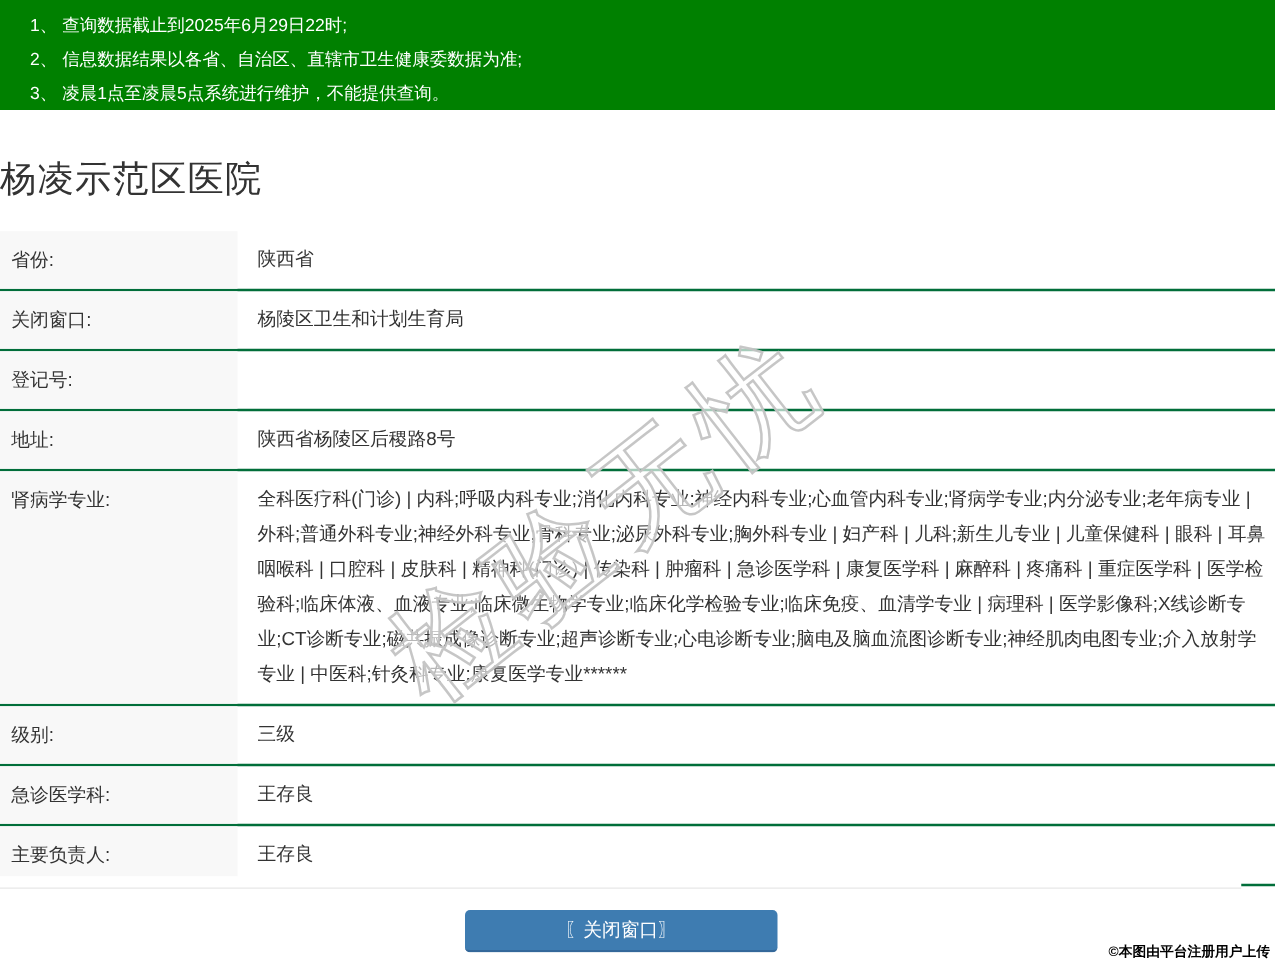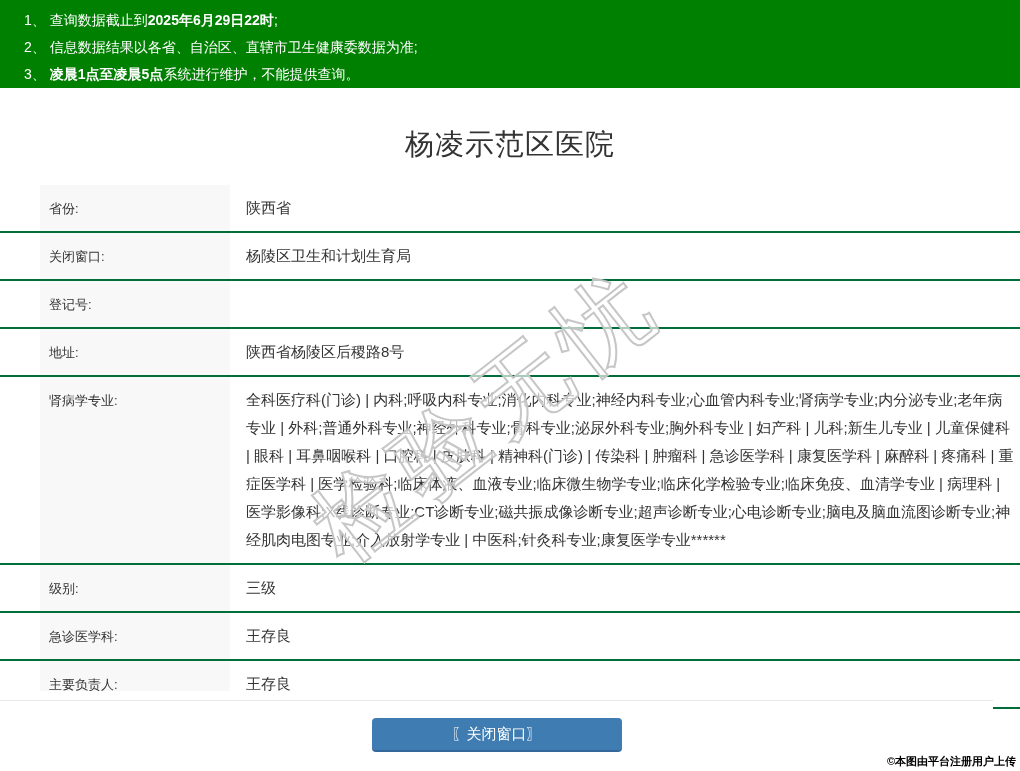--- a/index.html
+++ b/index.html
@@ -9,51 +9,51 @@
     color:#333;
   }
   
   .banner {
     background:var(--banner-green,#008000);
     height:88px; box-sizing:border-box; padding:7px 10px 0 24px;
     color:#fff; font-size:14px;
   }
   .notice-item { display:flex; line-height:27px; white-space:nowrap; }
   .notice-num { margin-right:4px; }
-  .notice-text b { font-weight:bold; }
+  .notice-text b { font-weight:normal; }
   
   .title {
-    margin:38px 0 0 0; text-align:center; font-size:29px; font-weight:400;
+    margin:38px 0 0 0; text-align:left; font-size:29px; font-weight:400;
     color:#333; line-height:36px; letter-spacing:1px;
   }
   
   .info-table { margin-top:23px; width:1020px; }
   .trow { display:flex; border-bottom:2px solid var(--line-green,#016e3a); }
   .tlabel {
     width:190px; box-sizing:border-box; flex:0 0 190px;
     background:var(--label-bg,#f8f8f8);
-    padding:12px 8px 10px 9px; font-size:13px; line-height:24px;margin-left:40px;
+    padding:12px 8px 10px 9px; font-size:15px; line-height:24px;
   }
   .tvalue {
     flex:1; box-sizing:border-box; padding:9px 6px 9px 16px;
     font-size:15px; line-height:28px; word-break:break-all;
   }
   
   .watermark {
     position:absolute; left:245px; top:350px; width:480px; height:130px;
     transform:rotate(-38deg);
     font-size:92px; font-weight:400; letter-spacing:10px; white-space:nowrap;
     color:rgba(255,255,255,0.65);
     -webkit-text-stroke:2px rgba(195,195,195,0.95);
     text-align:center; line-height:130px;
     pointer-events:none; z-index:5;
   }
   
   .footer {
-    position:absolute; left:0; bottom:16px; width:993px; height:64px;
+    position:absolute; left:0; bottom:6px; width:993px; height:64px;
     background:#fff; z-index:10;
   }
   .footer-divider { height:0; border-top:1px solid #e8e8e8; margin-top:9px; }
   .close-btn {
     display:block; margin:17px auto 0 auto; width:250px; height:34px;
     background:var(--button-blue,#3e7cb1); color:#fff; font-size:15px;
     border:none; border-bottom:2px solid #34689a; border-radius:4px;
     font-family:"Liberation Sans","DejaVu Sans",sans-serif; cursor:pointer;
   }
   .copyright {

